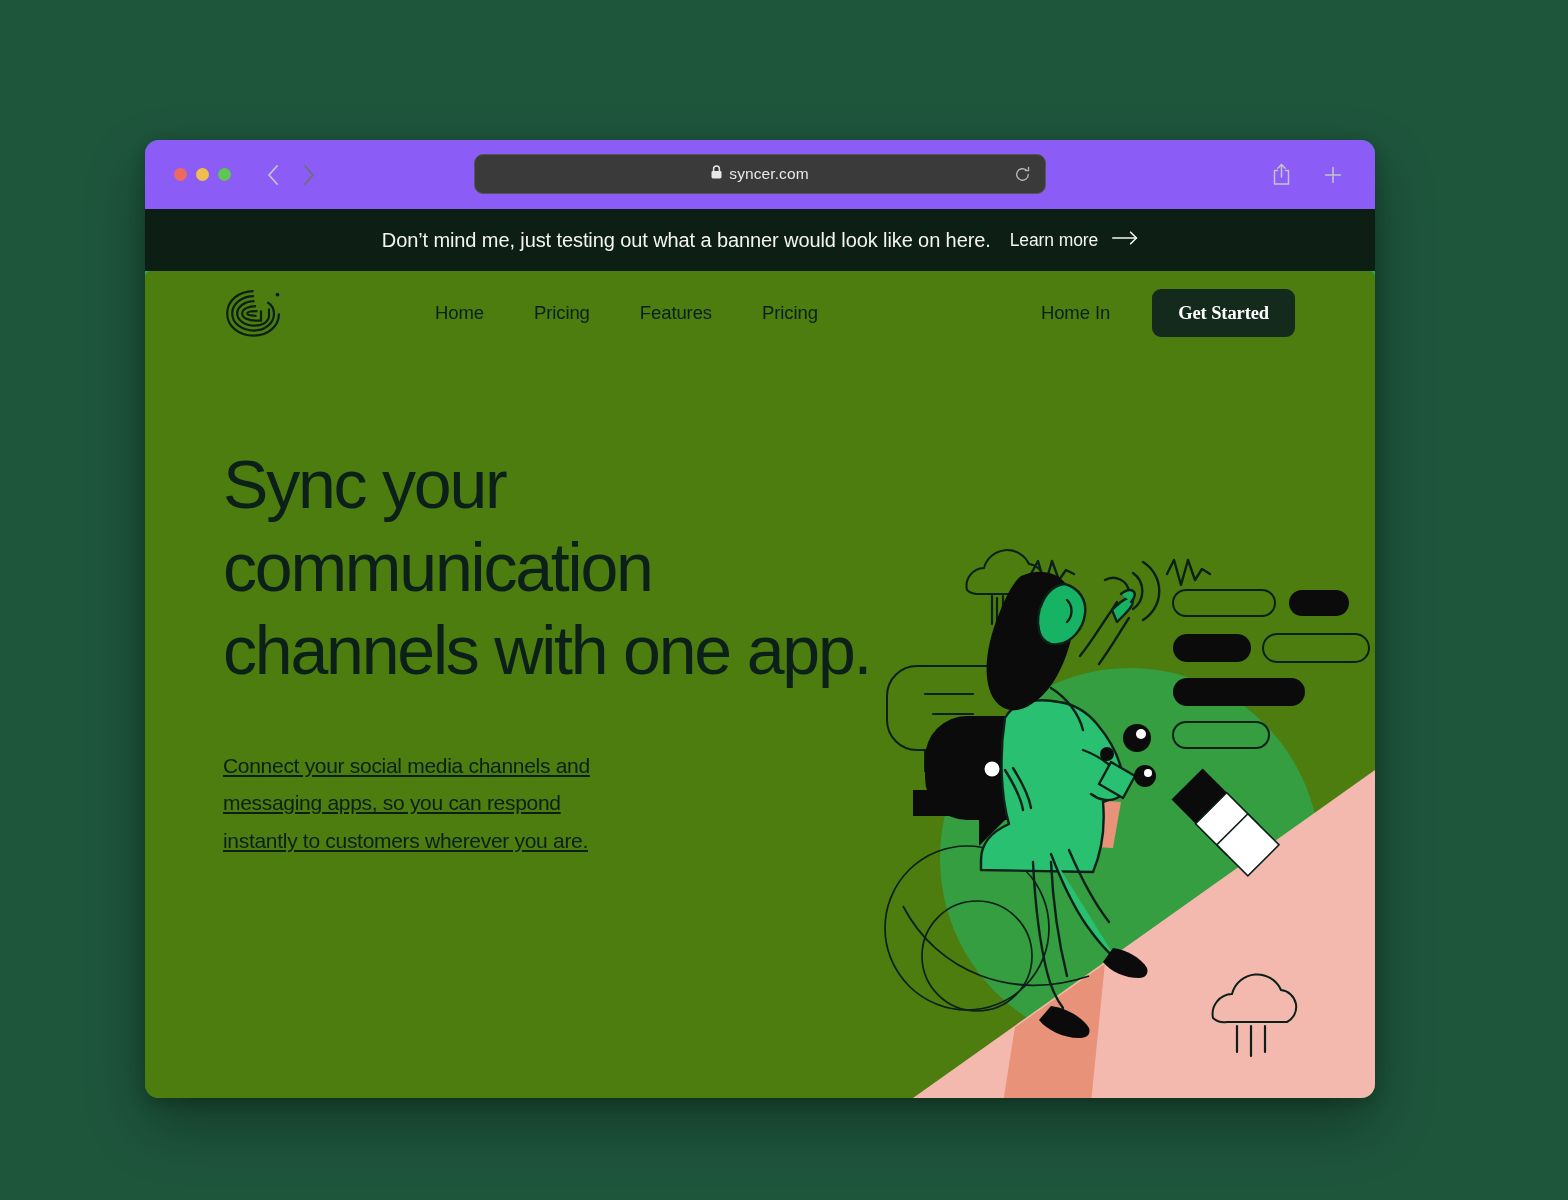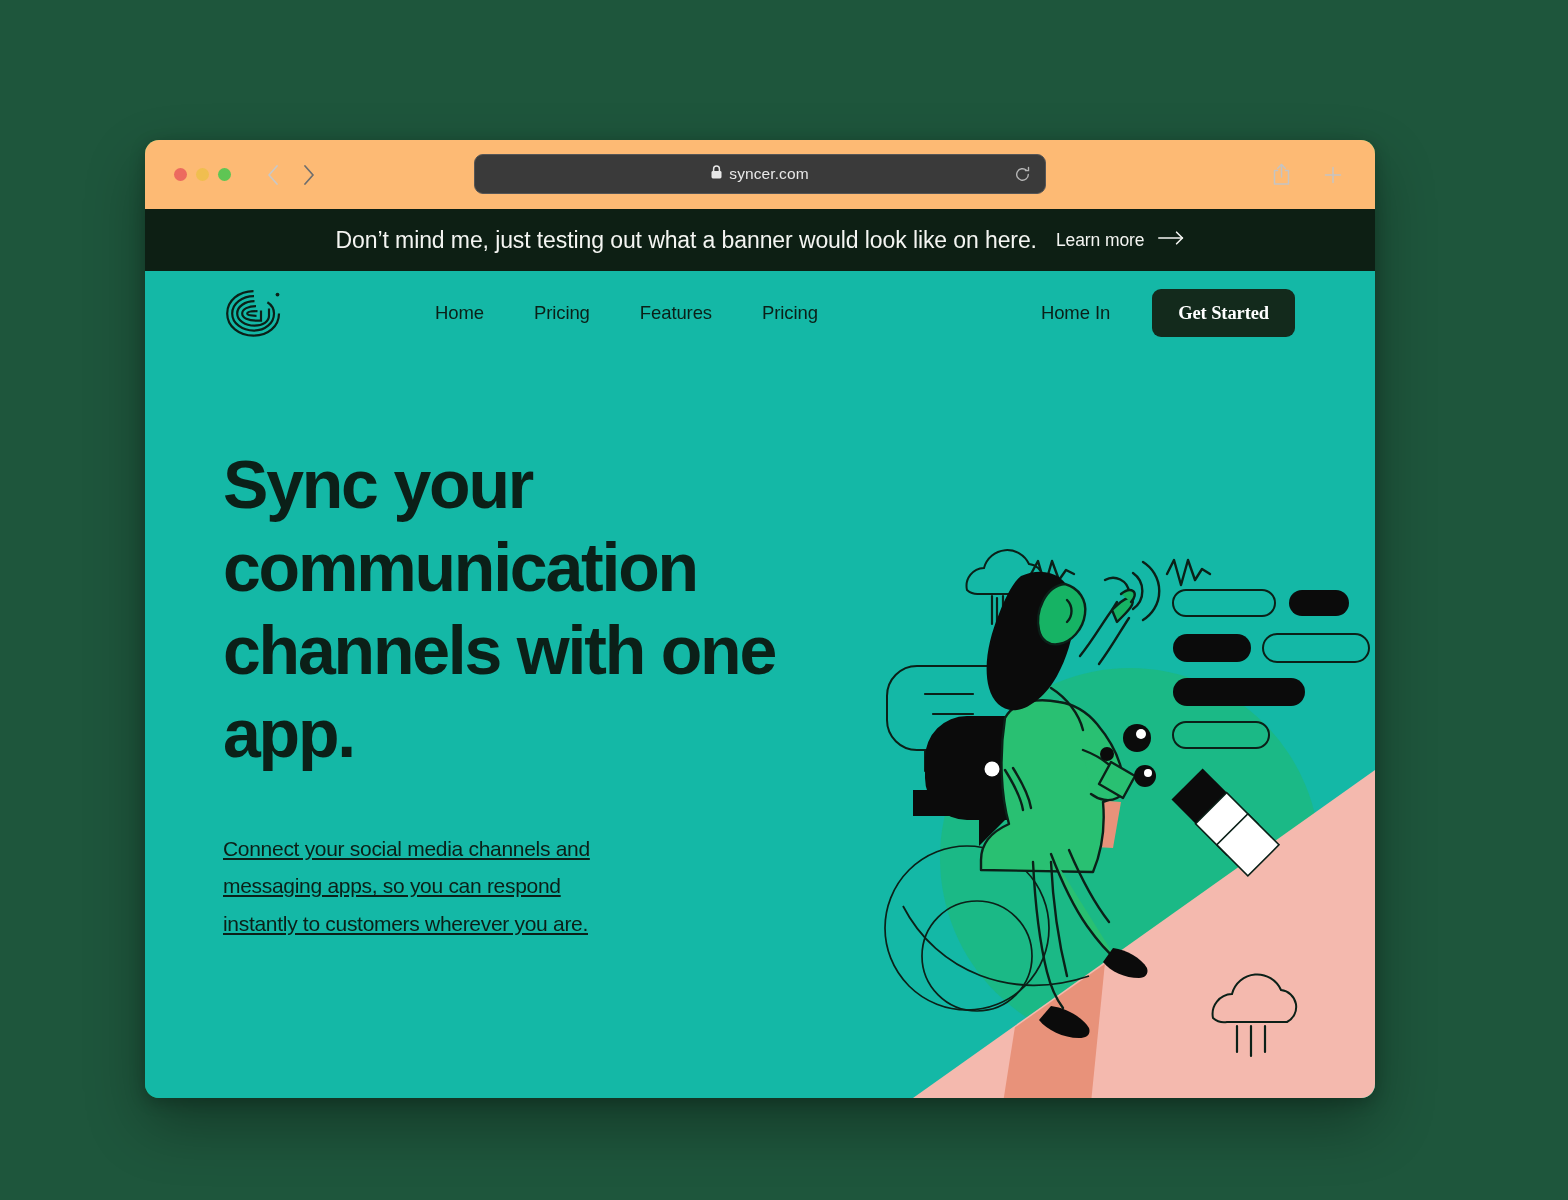--- a/index.html
+++ b/index.html
@@ -27,21 +27,21 @@
     border-radius: 14px;
     overflow: hidden;
     box-shadow: 0 26px 60px rgba(0,0,0,0.33), 0 4px 16px rgba(0,0,0,0.22);
     background: #16b364;
   }
 
   
   .chrome-bar {
     position: relative;
     height: 69px;
-    background: #fdba74;
+    background: #8b5cf6;
     display: flex;
     align-items: center;
     padding: 0 29px;
   }
 
   .traffic-lights { display: flex; gap: 9px; align-items: center; }
   .tl { width: 13px; height: 13px; border-radius: 50%; }
   .tl.red    { background: #ec6a5f; }
   .tl.yellow { background: #f0be4f; }
   .tl.green  { background: #5fc554; }
@@ -104,42 +104,43 @@
   .announce-banner {
     height: 62px;
     background: #0d1f14;
     display: flex;
     align-items: center;
     justify-content: center;
     gap: 19px;
   }
   .announce-text {
     color: #f4f5f2;
-    font-size: 23px;
+    font-size: 20px;
     letter-spacing: -0.1px;
     text-align: center;
   }
   .announce-cta {
     display: flex;
     align-items: center;
     gap: 14px;
     cursor: pointer;
   }
   .announce-link {
     color: #f4f5f2;
     font-size: 17.5px;
     letter-spacing: -0.1px;
   }
 
   
   .page {
     position: relative;
     height: 827px;
-    background: #14b8a6;
+    background: #4d7c0f;
     overflow: hidden;
+    border-radius: 6px;
   }
 
   
   .site-nav {
     position: relative;
     z-index: 5;
     height: 84px;
     display: flex;
     align-items: center;
     padding: 0 80px 0 78px;
@@ -192,21 +193,21 @@
   .hero {
     position: relative;
     z-index: 4;
     padding: 88px 0 0 78px;
     max-width: 760px;
   }
   .hero-title {
     color: #0b2018;
     font-size: 68px;
     line-height: 1.22;
-    font-weight: bold;
+    font-weight: normal;
     letter-spacing: -2.2px;
     white-space: pre-line;
   }
   .hero-sub {
     margin-top: 55px;
     color: #0b2018;
     font-size: 21px;
     line-height: 1.78;
     letter-spacing: -0.3px;
     max-width: 500px;

